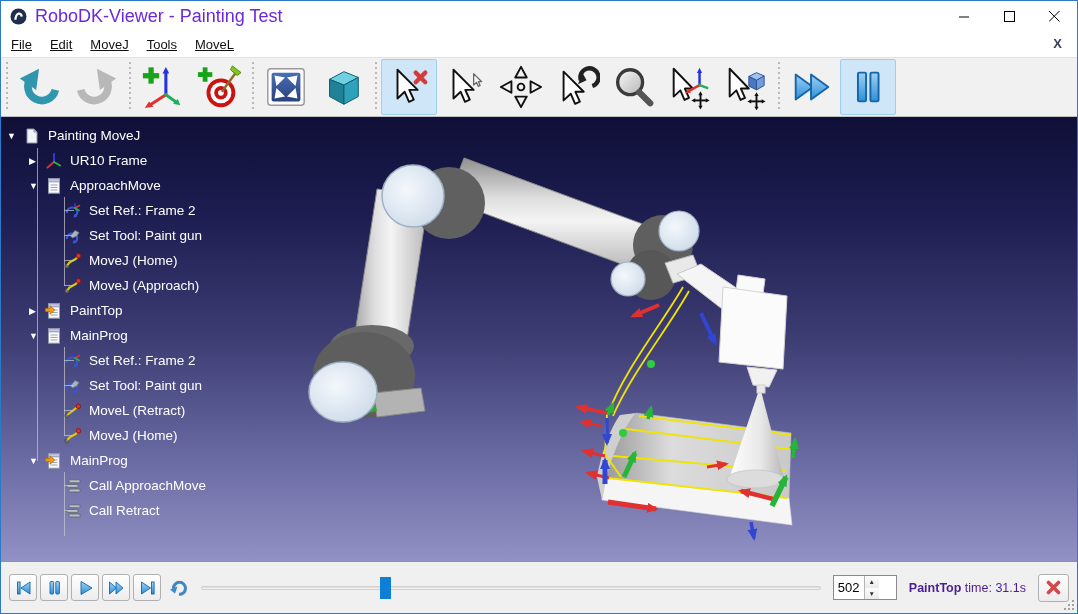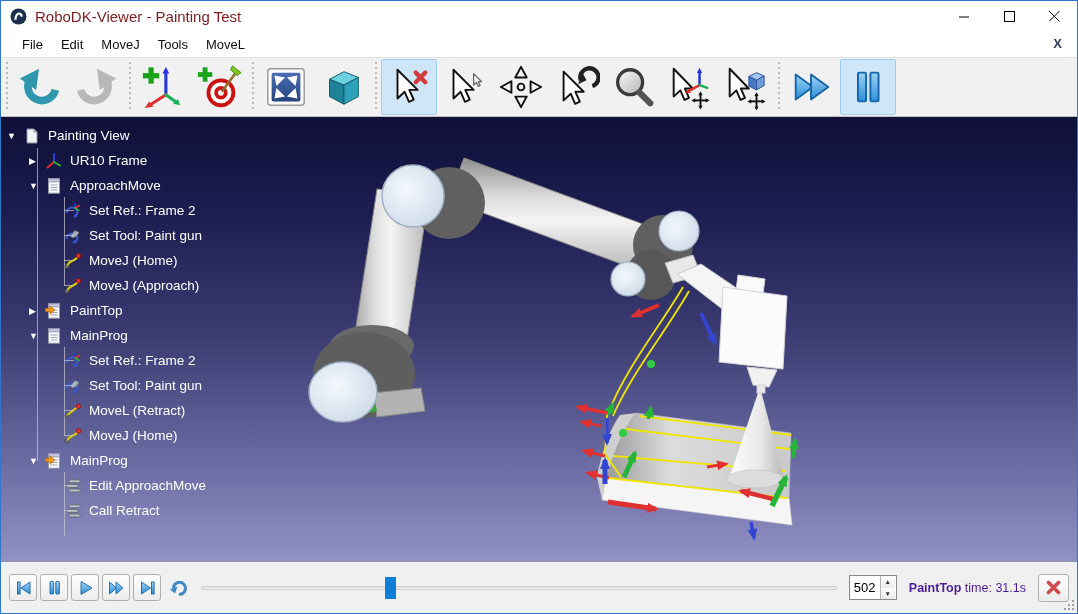--- a/index.html
+++ b/index.html
@@ -4,25 +4,25 @@
 <style>
   * { margin:0; padding:0; box-sizing:border-box; }
   html,body { background:#444; }
   #window {
     width:1078px; height:614px; border:1px solid #2b79c7; background:#fff;
     font-family:"Liberation Sans", sans-serif; position:relative; overflow:hidden;
   }
   
   .titlebar { height:30px; display:flex; align-items:center; padding-left:9px; background:#fff; }
   .app-icon { width:17px; height:17px; flex:0 0 auto; }
-  .title { font-size:15px; color:#7f1d1d; margin-left:8px; white-space:nowrap; }
+  .title { font-size:18px; color:#6d28d9; margin-left:8px; white-space:nowrap; }
   .win-btns { margin-left:auto; display:flex; height:100%; }
   .win-btn { width:45px; height:100%; display:flex; align-items:center; justify-content:center; }
   
-  .menubar { height:26px; display:flex; align-items:center; padding-left:12px; background:#fff; position:relative; font-size:13px; color:#111; }
+  .menubar { height:26px; display:flex; align-items:center; padding-left:1px; background:#fff; position:relative; font-size:13px; color:#111;text-decoration:underline; }
   .menu-item { padding:3px 9px; cursor:default; }
   .mdi-close { position:absolute; right:10px; top:4px; color:#33425e; font-size:13px; font-weight:bold; padding:1px 5px; cursor:default; }
   
   .toolbar { height:60px; background:#f1f1f1; border-top:1px solid #e2e2e2; border-bottom:1px solid #bfbfbf; display:flex; align-items:center; }
   .tgrip { width:6px; height:50px; margin:0 2px 0 3px;
     background-image:repeating-linear-gradient(to bottom,#b9b9b9 0 2px, transparent 2px 5px);
     background-size:2px 100%; background-repeat:no-repeat; background-position:2px 0; }
   .tbtn { width:56px; height:56px; display:flex; align-items:center; justify-content:center; border:1px solid transparent; border-radius:2px; }
   .tbtn svg { width:46px; height:46px; }
   .tbtn.active { background:#cfe6f8; border-color:#9fcef0; }
@@ -37,21 +37,21 @@
   .ticon { width:18px; height:18px; margin-right:7px; flex:0 0 18px; }
   .vline { position:absolute; width:1px; background:rgba(200,200,208,.7); }
   
   .bottombar { height:52px; background:#f0f0f0; border-top:1px solid #8f8fae; display:flex; align-items:center; padding:0 8px; position:relative; }
   .pbtn { width:28px; height:27px; border:1px solid #b0b0b0; border-radius:3px; background:linear-gradient(#ffffff,#ececec); margin-right:3px; display:flex; align-items:center; justify-content:center; }
   .pbtn.flat { border-color:transparent; background:transparent; }
   .pbtn svg { width:19px; height:19px; }
   .slider { flex:1; height:26px; position:relative; margin:0 12px 0 6px; }
   .slider .track { position:absolute; left:0; right:0; top:11px; height:4px; background:linear-gradient(#d9d9d9,#f7f7f7); border:1px solid #cfcfcf; border-radius:2px; }
   .slider .handle { position:absolute; top:2px; width:11px; height:22px; background:#0d7fd6; }
-  .spin { width:48px; height:25px; border:1px solid #8a8a8a; background:#fff; display:flex; align-items:stretch; }
+  .spin { width:64px; height:25px; border:1px solid #8a8a8a; background:#fff; display:flex; align-items:stretch; }
   .spin input { width:30px; border:none; outline:none; font-size:13px; font-family:"Liberation Sans",sans-serif; padding-left:4px; }
   .spin .arrows { width:15px; border-left:1px solid #b5b5b5; display:flex; flex-direction:column; }
   .spin .arrows div { flex:1; font-size:6.5px; line-height:11px; text-align:center; color:#333; background:linear-gradient(#fdfdfd,#ebebeb); }
   .status { margin:0 12px; font-size:12.5px; color:#4c1d95; white-space:nowrap; }
   .status b { font-weight:bold; }
   .close-red { width:31px; height:28px; border:1px solid #b0b0b0; border-radius:3px; background:linear-gradient(#fdfdfd,#ececec); display:flex; align-items:center; justify-content:center; margin-left:auto; }
   .grip { position:absolute; right:2px; bottom:2px; width:12px; height:12px; }
 </style>
 </head>
 <body>
@@ -543,21 +543,21 @@
       <div class="vline" style="left:36px; top:31px; height:313px;"></div>
       <div class="vline" style="left:63px; top:80px; height:89px;"></div>
       <div class="vline" style="left:63px; top:230px; height:89px;"></div>
       <div class="vline" style="left:63px; top:355px; height:64px;"></div>
 
       <div class="trow l0">
         <span class="texp">▼</span>
         <svg class="ticon">
             <use href="#i-station"></use>
           </svg>
-        <span>Painting View</span>
+        <span>Painting MoveJ</span>
       </div>
       <div class="trow l1">
         <span class="texp">▶</span>
         <svg class="ticon">
             <use href="#i-frame"></use>
           </svg>
         <span>UR10 Frame</span>
       </div>
       <div class="trow l1">
         <span class="texp">▼</span>
@@ -632,21 +632,21 @@
         <span class="texp">▼</span>
         <svg class="ticon">
             <use href="#i-prog-run"></use>
           </svg>
         <span>MainProg</span>
       </div>
       <div class="trow l2">
         <svg class="ticon">
             <use href="#i-call"></use>
           </svg>
-        <span>Edit ApproachMove</span>
+        <span>Call ApproachMove</span>
       </div>
       <div class="trow l2">
         <svg class="ticon">
             <use href="#i-call"></use>
           </svg>
         <span>Call Retract</span>
       </div>
     </div>
   </div>
 

